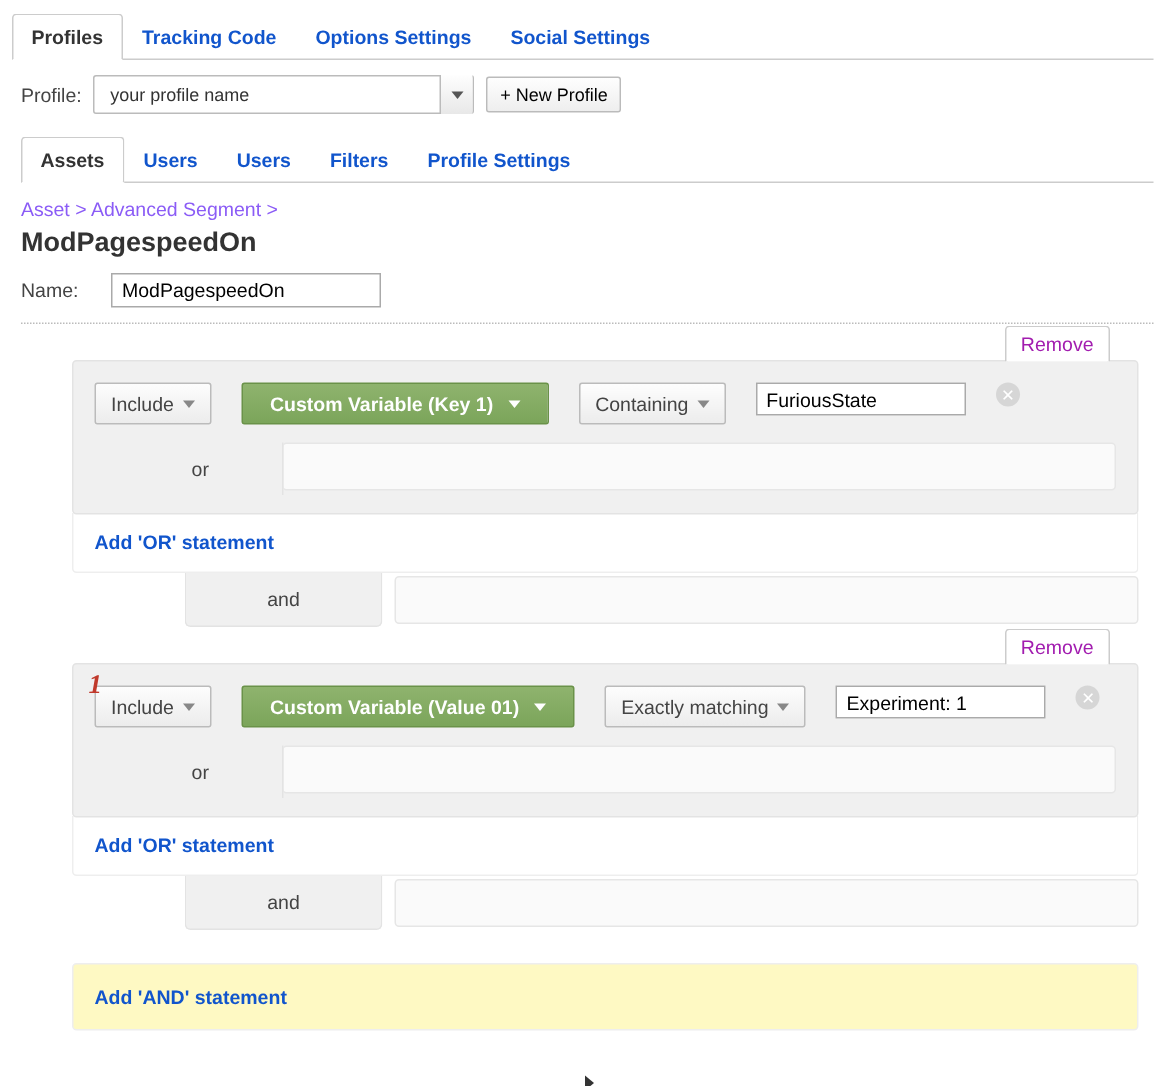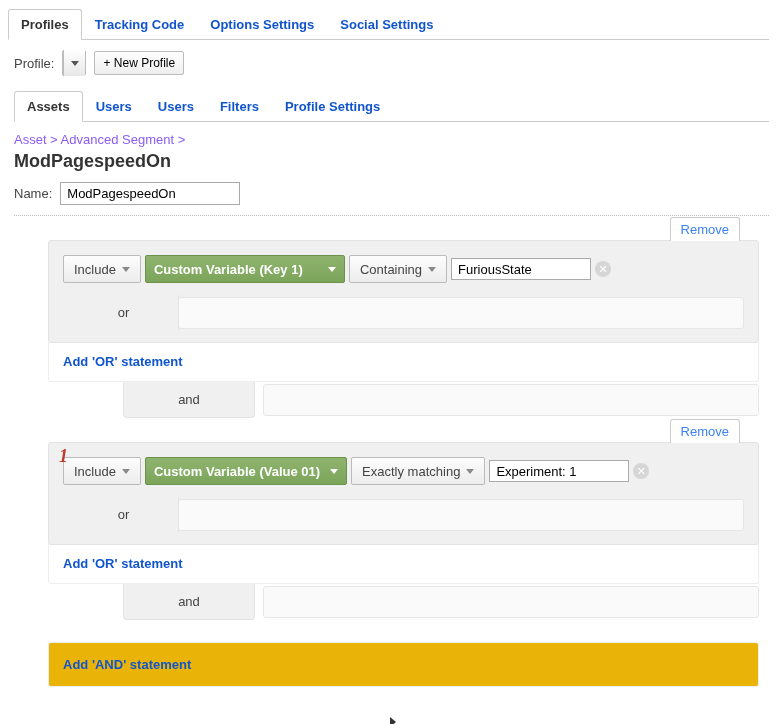--- a/index.html
+++ b/index.html
@@ -85,21 +85,21 @@
     margin-bottom: 4px;
   }
   .seg-title {
     font-size: 18px;
     font-weight: bold;
     margin-bottom: 10px;
   }
   .name-row {
     display: flex;
     align-items: center;
-    gap: 8px;
+    gap: 22px;
     margin-bottom: 10px;
   }
   .name-row label { color: #444; }
   .name-input {
     border: 1px solid #aaa;
     padding: 3px 6px;
     width: 180px;
     font-size: 13px;
   }
   .dotted-hr {
@@ -118,29 +118,29 @@
     position: relative;
   }
   .remove-tab {
     position: absolute;
     top: -24px;
     right: 18px;
     background: #fff;
     border: 1px solid #ccc;
     border-bottom: none;
     padding: 4px 10px;
-    color: #3b82f6;
+    color: #a21caf;
     font-size: 13px;
     border-radius: 3px 3px 0 0;
     cursor: pointer;
   }
   .rule-row {
     display: flex;
-    align-items: center;
-    gap: 4px;
+    align-items: flex-start;
+    gap: 20px;
     padding: 14px 14px 12px 14px;
   }
   .dd-btn {
     display: inline-flex;
     align-items: center;
     gap: 6px;
     border: 1px solid #bbb;
     background: linear-gradient(#fdfdfd,#ececec);
     padding: 5px 10px;
     font-size: 13px;
@@ -151,21 +151,21 @@
   }
   .dd-green {
     display: inline-flex;
     align-items: center;
     justify-content: space-between;
     gap: 10px;
     background: linear-gradient(#8fb36e,#7ba55a);
     color: #fff;
     font-weight: bold;
     border: 1px solid #6a9249;
-    padding: 5px 8px;
+    padding: 5px 18px;
     font-size: 13px;
     border-radius: 2px;
     min-width: 200px;
     height: 28px;
     cursor: pointer;
   }
   .tri-white {
     width: 0; height: 0;
     border-left: 4px solid transparent;
     border-right: 4px solid transparent;
@@ -190,22 +190,21 @@
     background: #d6d6d6;
     display: flex;
     align-items: center;
     justify-content: center;
     color: #fff;
     font-size: 11px;
     cursor: pointer;
   }
   .or-row {
     display: flex;
-    align-items: center;
-    padding: 0 14px 12px 20px;
+    padding: 0 14px 12px 30px;
   }
   .or-tab {
     background: #f0f0f0;
     border-right: 1px solid #e3e3e3;
     width: 110px;
     text-align: center;
     padding: 10px 0;
     color: #444;
     position: relative;
   }
@@ -247,21 +246,21 @@
   }
   .and-strip {
     flex: 1;
     background: #fafafa;
     border: 1px solid #e6e6e6;
     border-radius: 3px;
     height: 32px;
     margin-left: 8px;
   }
   .add-and-box {
-    background: #eab308;
+    background: #fef9c3;
     border: 1px solid #eee;
     border-radius: 3px;
     padding: 14px;
     color: #15c;
     font-weight: bold;
     font-size: 13px;
     cursor: pointer;
     margin-top: 22px;
   }
   .more-options {
@@ -297,20 +296,21 @@
 <div class="top-tabs">
   <div class="tab active">Profiles</div>
   <div class="tab">Tracking Code</div>
   <div class="tab">Options Settings</div>
   <div class="tab">Social Settings</div>
 </div>
 
 <div class="profile-row">
   <span class="profile-label">Profile:</span>
   <div class="profile-select">
+    <span class="ps-text">your profile name</span>
     <span class="ps-btn">
       <span class="triangle-down"></span>
     </span>
   </div>
   <button class="new-profile-btn">+ New Profile</button>
 </div>
 
 <div class="content">
   <div class="sub-tabs">
     <div class="tab active">Assets</div>

